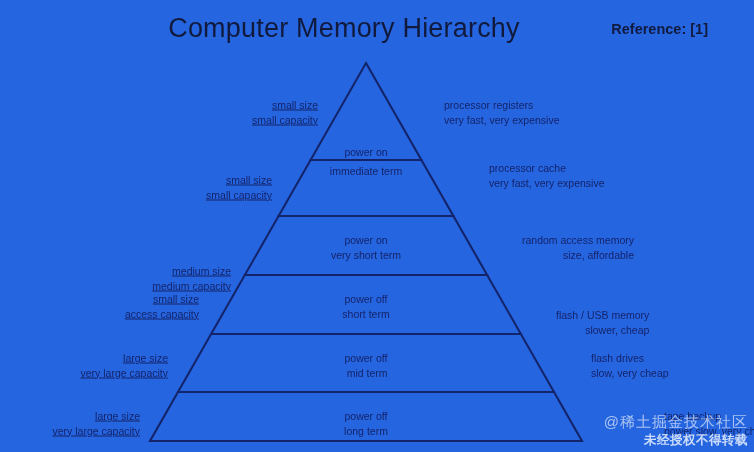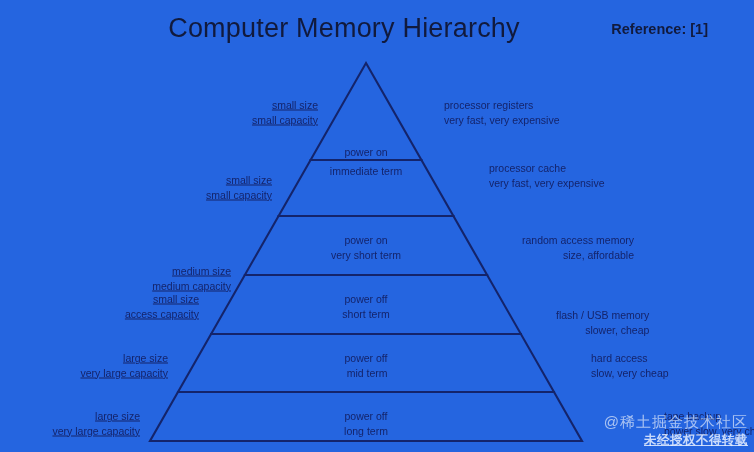--- a/index.html
+++ b/index.html
@@ -74,21 +74,20 @@
     white-space: nowrap;
     line-height: 22px;
   }
   #wm-sub {
     font-size: 12.5px;
     font-weight: bold;
     color: rgba(232,240,255,.85);
     letter-spacing: .5px;
     white-space: nowrap;
     line-height: 15px;
-    text-decoration: underline;
   }
 </style>
 </head>
 <body>
 
 <div id="stage" style="--bg: #2565e0;">
 
   <div id="title">Computer Memory Hierarchy</div>
   <div id="reference">Reference: [1]</div>
 
@@ -111,21 +110,21 @@
       <div class="lbl center" style="left: 366px; top: 171px;"><span class="l1">immediate term</span></div>
       <div class="lbl side-right" style="left: 454px; top: 175px;"><span class="l1">processor cache</span><span class="l2">very fast, very expensive</span></div>
       <div class="lbl side-left" style="left: 231px; top: 231px; margin-top: 47px;"><span class="l1">medium size</span><span class="l2">medium capacity</span></div>
       <div class="lbl center" style="left: 366px; top: 247px;"><span class="l1">power on</span><span class="l2">very short term</span></div>
       <div class="lbl side-right" style="left: 487px; top: 247px;"><span class="l1">random access memory</span><span class="l2">size, affordable</span></div>
       <div class="lbl side-left" style="left: 199px; top: 306px;"><span class="l1">small size</span><span class="l2">access capacity</span></div>
       <div class="lbl center" style="left: 366px; top: 306px;"><span class="l1">power off</span><span class="l2">short term</span></div>
       <div class="lbl side-right" style="left: 521px; top: 322px;"><span class="l1">flash / USB memory</span><span class="l2">slower, cheap</span></div>
       <div class="lbl side-left" style="left: 168px; top: 365px;"><span class="l1">large size</span><span class="l2">very large capacity</span></div>
       <div class="lbl center" style="left: 366px; top: 365px;"><span class="l1">power off</span><span class="l2">mid term</span></div>
-      <div class="lbl side-right" style="left: 556px; top: 365px;"><span class="l1">hard access</span><span class="l2">slow, very cheap</span></div>
+      <div class="lbl side-right" style="left: 556px; top: 365px;"><span class="l1">flash drives</span><span class="l2">slow, very cheap</span></div>
       <div class="lbl side-left" style="left: 140px; top: 423px;"><span class="l1">large size</span><span class="l2">very large capacity</span></div>
       <div class="lbl center" style="left: 366px; top: 423px;"><span class="l1">power off</span><span class="l2">long term</span></div>
       <div class="lbl side-right" style="left: 586px; top: 423px; padding-left: 43px;"><span class="l1">tape backup</span><span class="l2">power slow, very cheap</span></div>
     </div>
 
   <div id="watermark">
     <div id="wm-main">@稀土掘金技术社区</div>
     <div id="wm-sub">未经授权不得转载</div>
   </div>
 

